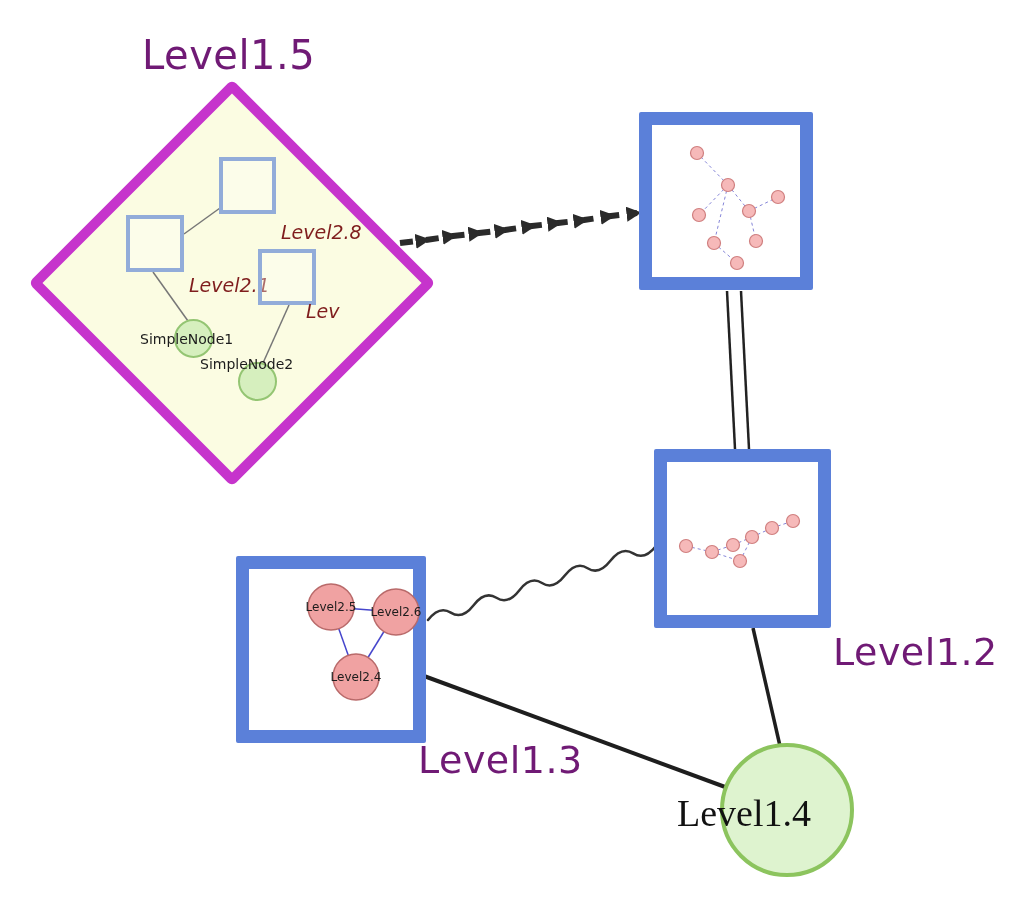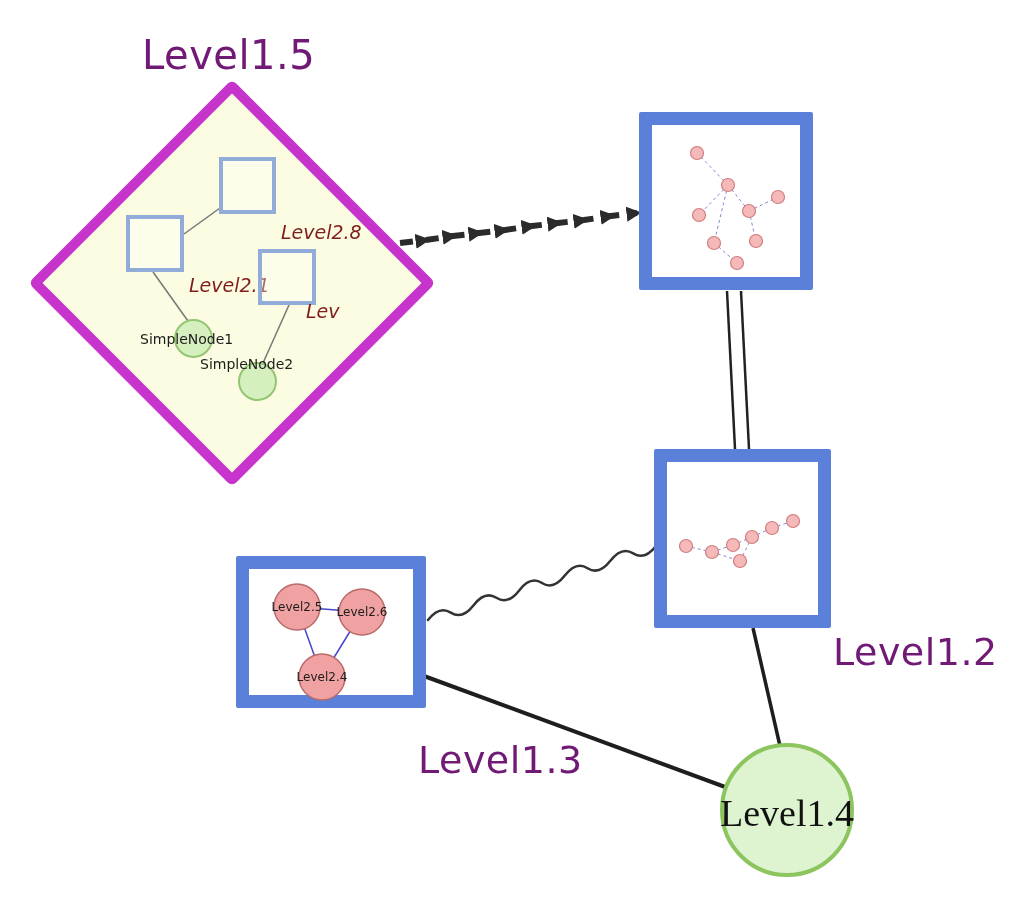--- a/index.html
+++ b/index.html
@@ -21,21 +21,21 @@
   .node-text{position:absolute;color:#1c1c1c;font-size:14px;width:120px;white-space:nowrap;}
   
   .thumb{position:absolute;box-sizing:border-box;border:13px solid #5b80d9;background:#ffffff;border-radius:2px;}
   .thumb svg{display:block;}
   
   #node14{
     position:absolute;left:720px;top:743px;width:134px;height:134px;box-sizing:border-box;
     border-radius:50%;background:#def3cf;border:4px solid #8cc45e;
   }
   #label14{
-    position:absolute;left:677px;top:791px;width:220px;text-align:center;
+    position:absolute;left:677px;top:791px;width:220px;
     color:#111111;font-size:38px;font-family:"Liberation Serif","DejaVu Serif",serif;white-space:nowrap;
   }
   #edges{position:absolute;left:0;top:0;pointer-events:none;}
 </style>
 </head>
 <body>
 
 <div id="canvas">
 
   <div id="diamond"></div>
@@ -125,21 +125,21 @@
         <circle cx="66" cy="83" r="6.5"></circle>
           <circle cx="85" cy="75" r="6.5"></circle>
         <circle cx="105" cy="66" r="6.5"></circle>
           <circle cx="126" cy="59" r="6.5"></circle>
         <circle cx="73" cy="99" r="6.5"></circle>
       </g>
     </svg>
   </div>
   <div class="big-label" style="left:833px;top:630px;">Level1.2</div>
 
-  <div class="thumb" style="left:236px;top:556px;width:190px;height:152px;">
+  <div class="thumb" style="left:236px;top:556px;width:190px;height:187px;padding-left:34px;">
     <svg width="164" height="155" viewBox="0 0 164 155">
       <g stroke="#4646cc" stroke-width="1.5">
         <line x1="48" y1="38" x2="113" y2="43"></line>
         <line x1="48" y1="38" x2="73" y2="108"></line>
         <line x1="113" y1="43" x2="73" y2="108"></line>
       </g>
       <g fill="#f0a2a2" stroke="#b96a6a" stroke-width="1.5">
         <circle cx="48" cy="38" r="23"></circle>
         <circle cx="113" cy="43" r="23"></circle>
         <circle cx="73" cy="108" r="23"></circle>

